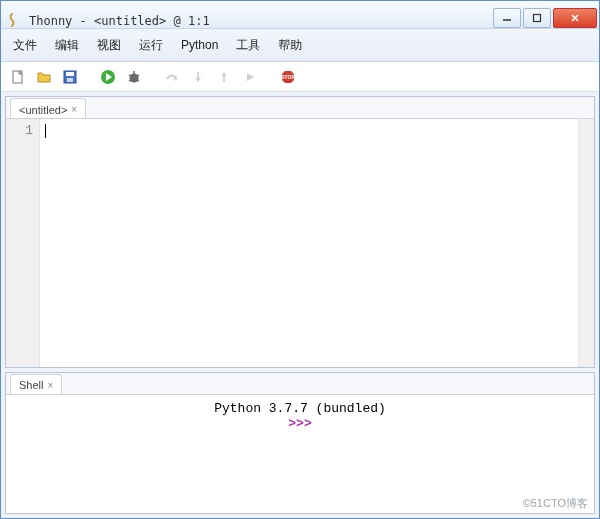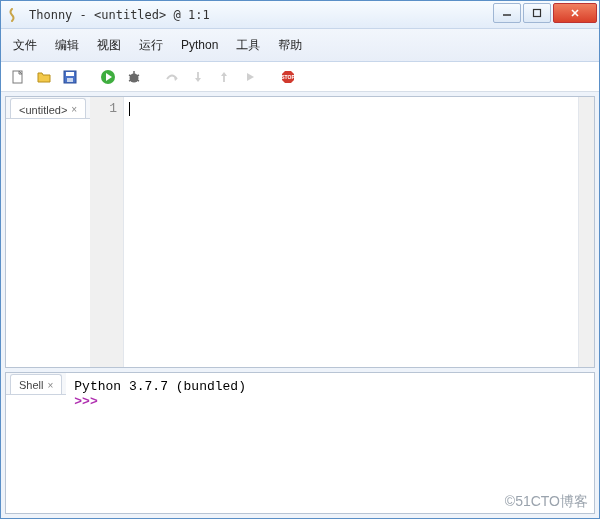--- a/index.html
+++ b/index.html
@@ -16,21 +16,21 @@
     height: 519px;
     border: 1px solid #5a8fc7;
     display: flex;
     flex-direction: column;
     background: linear-gradient(#e9f1fb, #dce8f7);
   }
   
   .titlebar {
     height: 28px;
     display: flex;
-    align-items: center;
+    align-items: flex-end;
     padding: 0 0 0 6px;
     background: linear-gradient(#f7fbff, #e3edf9);
     border-bottom: 1px solid #c7d6ea;
   }
   .titlebar .app-icon {
     width: 16px; height: 16px;
     margin-right: 6px;
     display: flex; align-items: center; justify-content: center;
   }
   .titlebar .title-text {
@@ -93,24 +93,25 @@
     display:flex;
     flex-direction:column;
     padding: 4px;
     gap:4px;
     background:#eef3fa;
   }
   .pane {
     background:#fff;
     border:1px solid #b8c4d4;
     display:flex;
+    flex-direction:column;
     min-height:0;
   }
   .editor-pane { flex: 1 1 62%; }
-  .shell-pane  { flex: 0 0 34%; }
+  .shell-pane  { flex: 0 0 34%; text-align: center; }
   
   .tabstrip {
     height: 22px;
     display:flex;
     align-items:flex-end;
     padding: 2px 4px 0 4px;
     background:#f5f7fa;
     border-bottom:1px solid #ccd4e0;
   }
   .tab {
@@ -170,21 +171,21 @@
     font-size:13px;
     overflow:auto;
   }
   .shell-line1 { color:#000000; }
   .shell-prompt { color:#b030b0; font-weight:bold; }
   
   .watermark {
     position:absolute;
     right:6px; bottom:2px;
     color:#9aa3ad;
-    font-size:14px;
+    font-size:11px;
     font-family: Arial, sans-serif;
     pointer-events:none;
   }
 </style>
 </head>
 <body>
 
 <div class="window">
 
   <div class="titlebar">

